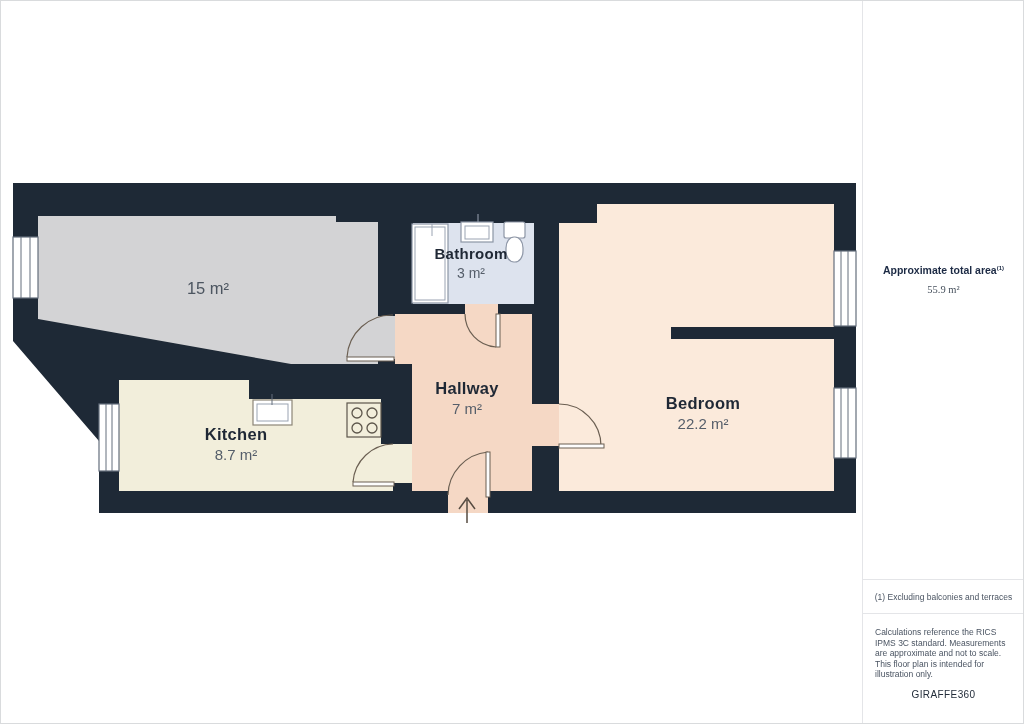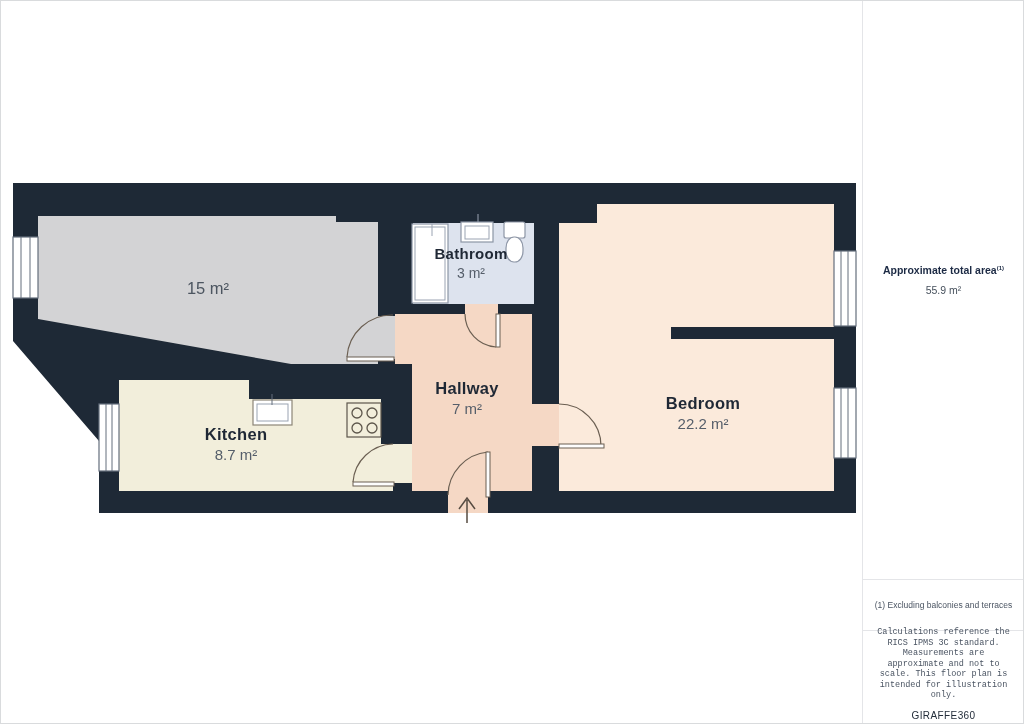--- a/index.html
+++ b/index.html
@@ -19,28 +19,28 @@
   .door-arc{fill:none;stroke:#6b5f52;stroke-width:1.2;}
   .win{fill:#ffffff;stroke:#646e7c;stroke-width:1.2;}
   .win-line{stroke:#646e7c;stroke-width:1;}
   .arrow{fill:none;stroke:#574c42;stroke-width:1.5;}
   
   .sidebar{position:absolute;left:861px;top:0;width:161px;height:100%;
            border-left:1px solid #e4e5e8;background:#fff;}
   .total-block{position:absolute;top:263px;left:0;width:100%;text-align:center;}
   .total-label{font-size:10.5px;font-weight:700;color:#1c2a44;}
   .total-label sup{font-size:6px;}
-  .total-value{margin-top:8px;font-size:10.5px;color:#46505c;}
-  .footnote-block{position:absolute;top:578px;left:0;width:100%;height:52px;
+  .total-value{margin-top:8px;font-size:10.5px;color:#46505c;font-family:Liberation Serif, serif;}
+  .footnote-block{position:absolute;top:578px;left:0;width:100%;height:35px;
            border-top:1px solid #e4e5e8;border-bottom:1px solid #e4e5e8;
            box-sizing:border-box;display:flex;align-items:center;justify-content:center;
            font-size:8.5px;color:#4a5462;text-align:center;}
   .disclaimer-block{position:absolute;top:614px;left:0;width:100%;}
   .disclaimer-text{padding:12px 12px 0 12px;font-size:8.5px;line-height:10.5px;
-           color:#4a5462;text-align:center;font-family:Liberation Mono, monospace;}
+           color:#4a5462;text-align:left;}
   .brand{margin-top:9px;text-align:center;font-size:10px;color:#232d3a;
            letter-spacing:.4px;}
   .brand .b{font-weight:400;}
 </style>
 </head>
 <body>
 
 <div class="page">
 
   <svg class="plan-svg" width="1024" height="724" viewBox="0 0 1024 724">

